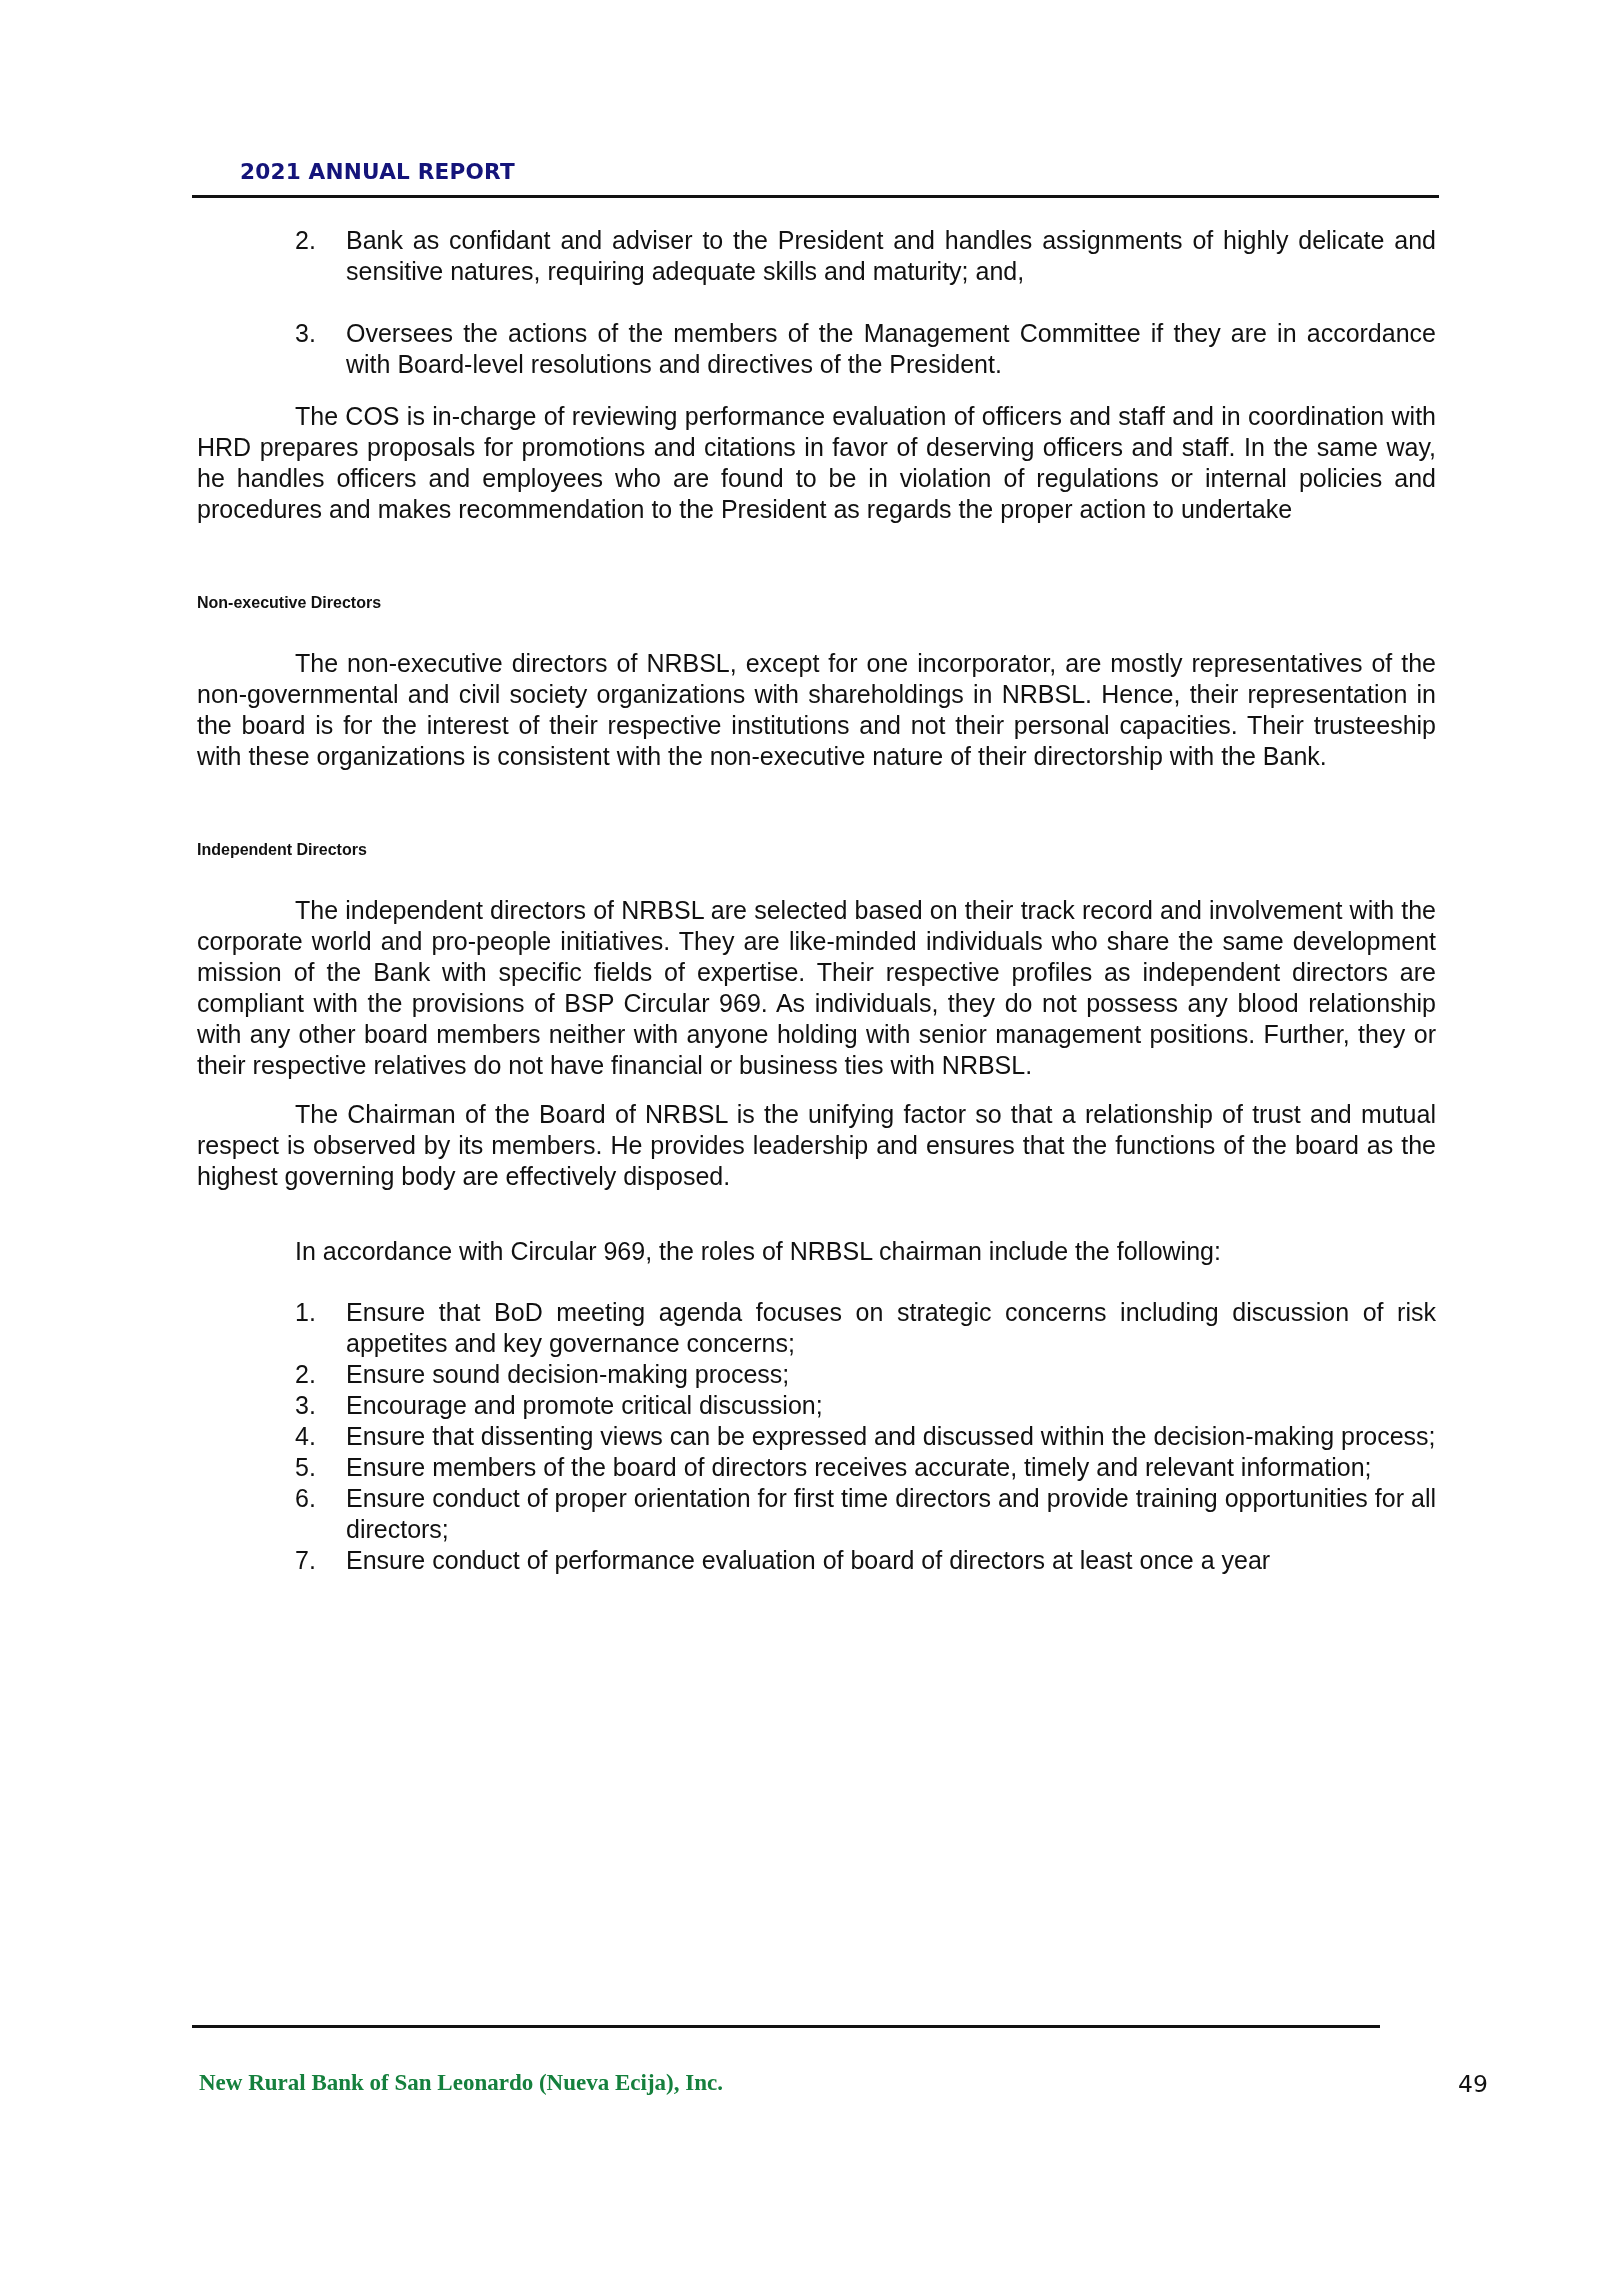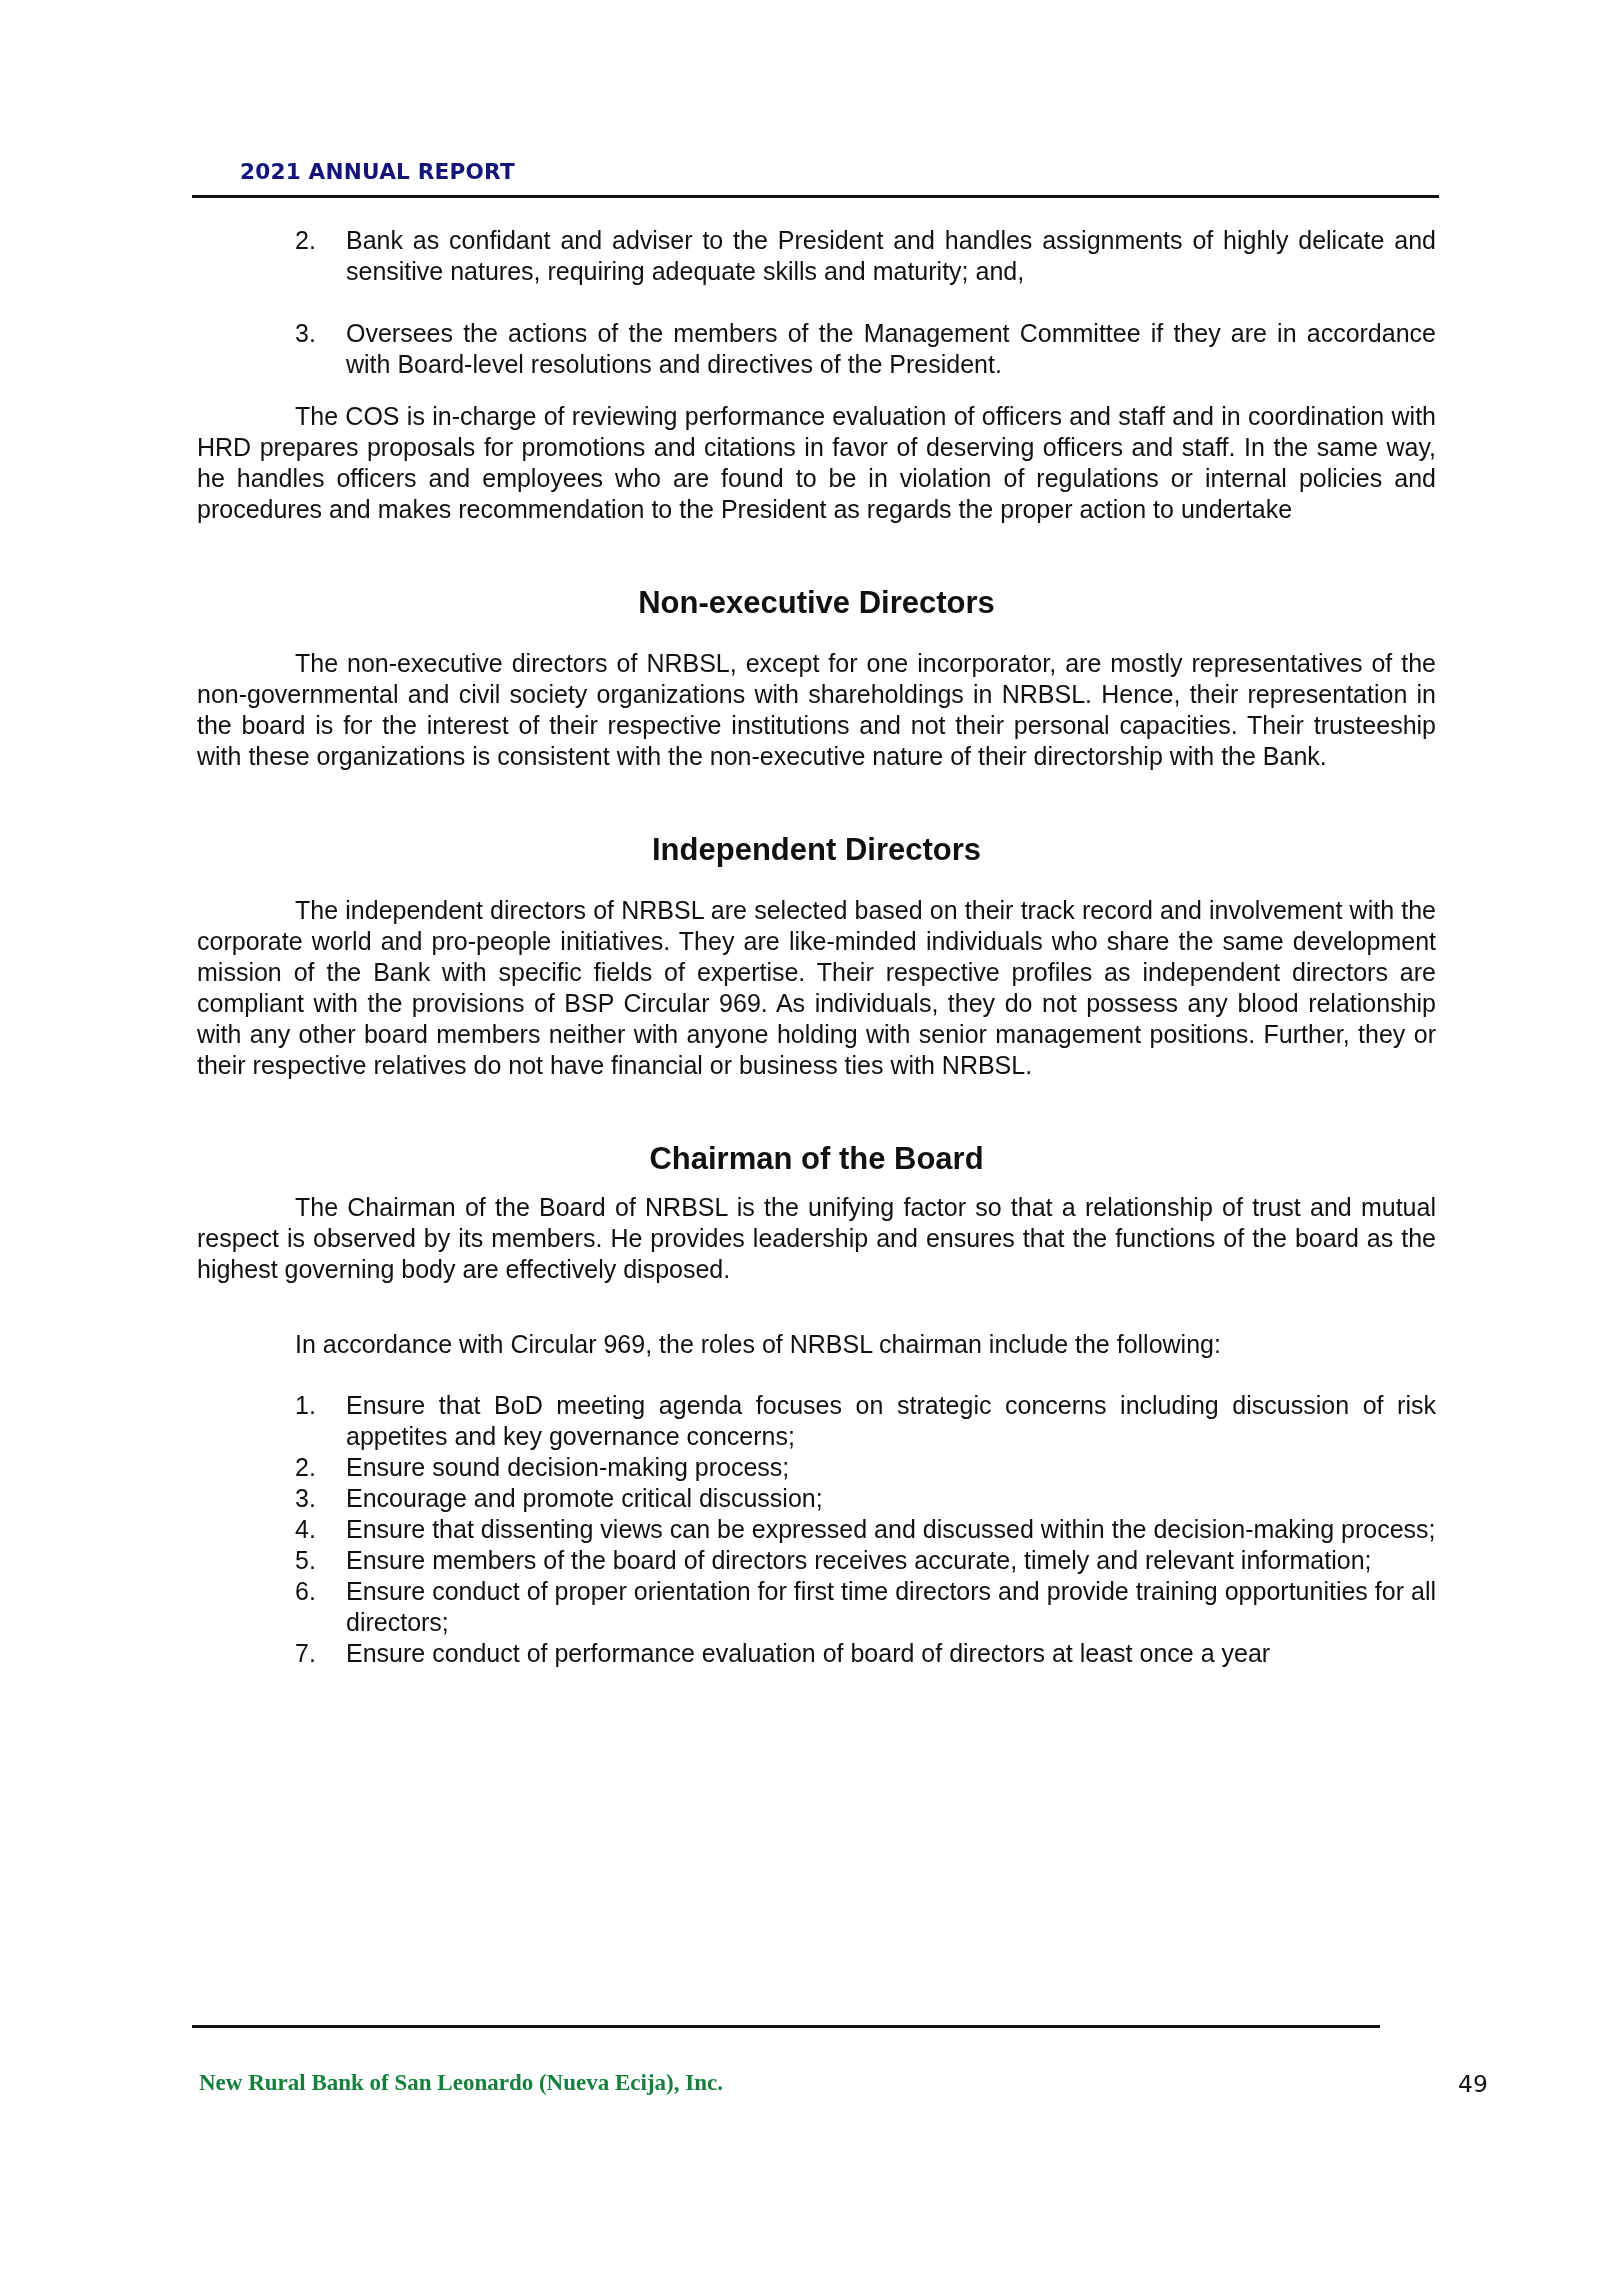--- a/index.html
+++ b/index.html
@@ -8,21 +8,21 @@
   .page-header-title { position: absolute; left: 197px; top: 159px; font-family: "DejaVu Sans", sans-serif;
          font-weight: bold; font-size: 21.6px; color: #14147a; letter-spacing: 0.2px; margin-left: 43px; }
   .rule-top { position: absolute; left: 192px; top: 195px; width: 1247px; height: 2.9px; background: #111; }
   .rule-bottom { position: absolute; left: 192px; top: 2025px; width: 1188px; height: 2.9px; background: #111; }
   .footer-org { position: absolute; left: 199px; top: 2070px; font-family: Liberation Serif, serif;
          font-weight: bold; font-size: 23px; color: #15803d; }
   .page-number { position: absolute; left: 1458px; top: 2070px; font-family: "DejaVu Sans", sans-serif;
          font-size: 23.5px; color: #111; }
   .content { position: absolute; left: 197px; top: 225px; width: 1239px; font-size: 25px; line-height: 31px; }
   .para { text-align: justify; text-indent: 98px; margin: 0; }
-  .heading { font-weight: bold; margin: 16px; font-size: 31px; text-align: center; }
+  .heading { font-weight: bold; margin: 0; font-size: 16px; }
   ol.list { margin: 0; padding: 0; list-style: none; }
   ol.list li { position: relative; padding-left: 149px; text-align: justify; }
   ol.list li .num { position: absolute; left: 98px; top: 0; }
 </style>
 </head>
 <body>
 
 <div class="page-header-title">2021 ANNUAL REPORT</div>
 <div class="rule-top"></div>
 
@@ -39,21 +39,20 @@
   </ol>
 
   <p class="para" style="margin-top:20.6px;">The COS is in-charge of reviewing performance evaluation of officers and staff and in coordination with HRD prepares proposals for promotions and citations in favor of deserving officers and staff. In the same way, he handles officers and employees who are found to be in violation of regulations or internal policies and procedures and makes recommendation to the President as regards the proper action to undertake</p>
 
   <p class="heading" style="margin-top:62px;">Non-executive Directors</p>
   <p class="para" style="margin-top:30px;">The non-executive directors of NRBSL, except for one incorporator, are mostly representatives of the non-governmental and civil society organizations with shareholdings in NRBSL. Hence, their representation in the board is for the interest of their respective institutions and not their personal capacities. Their trusteeship with these organizations is consistent with the non-executive nature of their directorship with the Bank.</p>
 
   <p class="heading" style="margin-top:62px;">Independent Directors</p>
   <p class="para" style="margin-top:30px;">The independent directors of NRBSL are selected based on their track record and involvement with the corporate world and pro-people initiatives. They are like-minded individuals who share the same development mission of the Bank with specific fields of expertise. Their respective profiles as independent directors are compliant with the provisions of BSP Circular 969. As individuals, they do not possess any blood relationship with any other board members neither with anyone holding with senior management positions. Further, they or their respective relatives do not have financial or business ties with NRBSL.</p>
 
-  <p class="heading" style="margin-top:62px;">Chairman of the Board</p>
   <p class="para" style="margin-top:18px;">The Chairman of the Board of NRBSL is the unifying factor so that a relationship of trust and mutual respect is observed by its members. He provides leadership and ensures that the functions of the board as the highest governing body are effectively disposed.</p>
   <p class="para" style="margin-top:44px;">In accordance with Circular 969, the roles of NRBSL chairman include the following:</p>
 
   <ol class="list" style="margin-top:30px;">
     <li>
       <span class="num">1.</span>
       <span>Ensure that BoD meeting agenda focuses on strategic concerns including discussion of risk appetites and key governance concerns;</span>
     </li>
     <li>
       <span class="num">2.</span>

